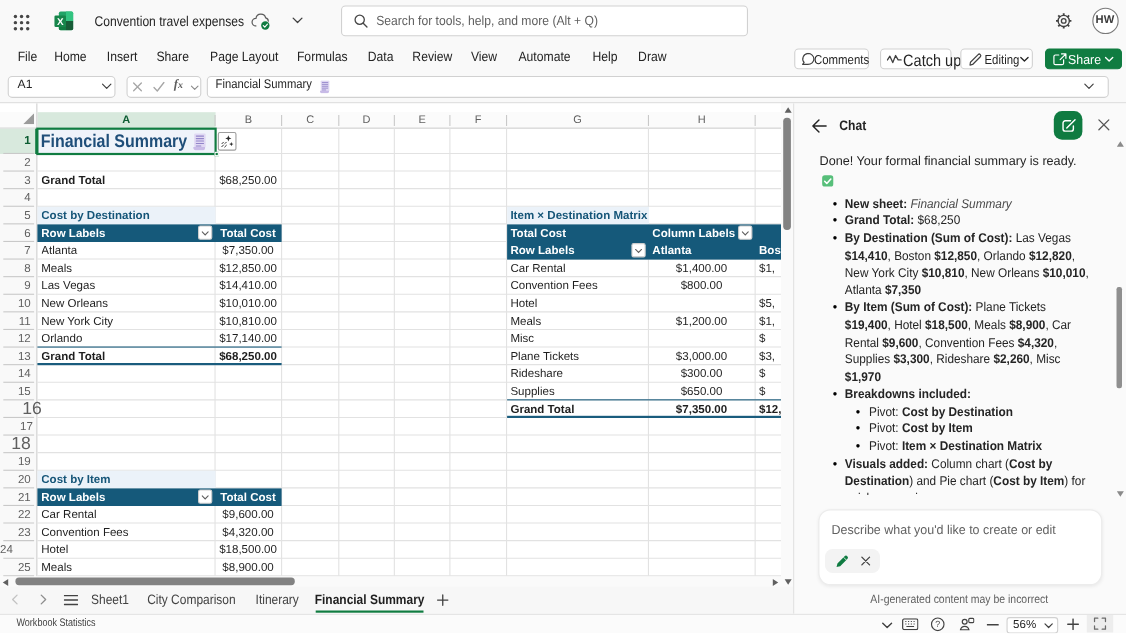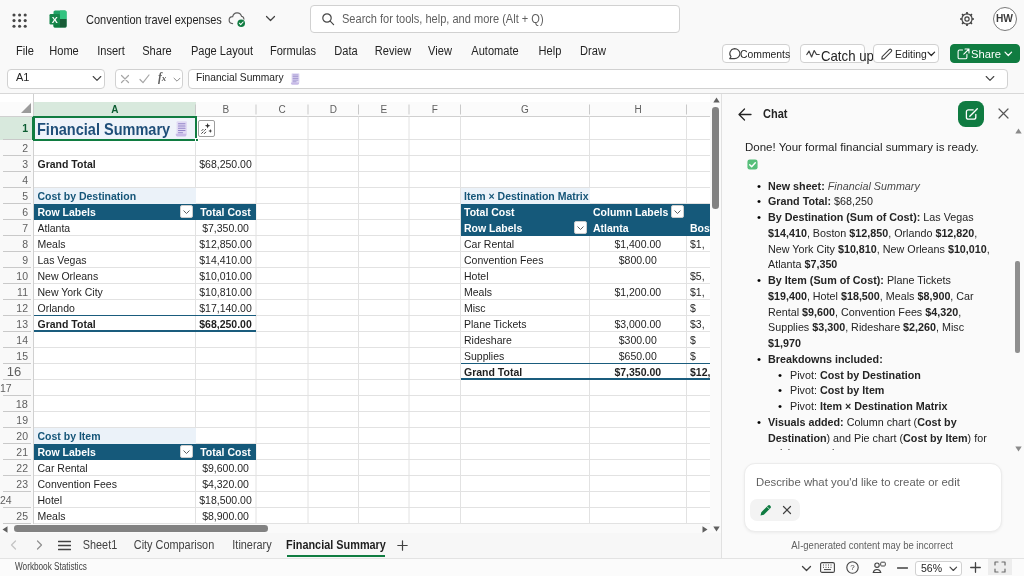--- a/index.html
+++ b/index.html
@@ -194,23 +194,23 @@
 <div class="ab" style="left:0;top:203.5px;width:28px;font-size:10.5px;color:#5f5f5f;text-align:right;line-height:16px">6</div>
 <div class="ab" style="left:0;top:219.5px;width:28px;font-size:10.5px;color:#5f5f5f;text-align:right;line-height:16px">7</div>
 <div class="ab" style="left:0;top:235.5px;width:28px;font-size:10.5px;color:#5f5f5f;text-align:right;line-height:16px">8</div>
 <div class="ab" style="left:0;top:251.5px;width:28px;font-size:10.5px;color:#5f5f5f;text-align:right;line-height:16px">9</div>
 <div class="ab" style="left:0;top:267.5px;width:28px;font-size:10.5px;color:#5f5f5f;text-align:right;line-height:16px">10</div>
 <div class="ab" style="left:0;top:283.5px;width:28px;font-size:10.5px;color:#5f5f5f;text-align:right;line-height:16px">11</div>
 <div class="ab" style="left:0;top:299.5px;width:28px;font-size:10.5px;color:#5f5f5f;text-align:right;line-height:16px">12</div>
 <div class="ab" style="left:0;top:315.5px;width:28px;font-size:10.5px;color:#5f5f5f;text-align:right;line-height:16px">13</div>
 <div class="ab" style="left:0;top:331.5px;width:28px;font-size:10.5px;color:#5f5f5f;text-align:right;line-height:16px">14</div>
 <div class="ab" style="left:0;top:347.5px;width:28px;font-size:10.5px;color:#5f5f5f;text-align:right;line-height:16px">15</div>
-<div class="ab" style="left:0;top:363.5px;width:28px;font-size:13px;color:#5f5f5f;text-align:center;line-height:16px">16</div>
-<div class="ab" style="left:0;top:379.5px;width:28px;font-size:10.5px;color:#5f5f5f;text-align:left;line-height:16px">17</div>
-<div class="ab" style="left:0;top:395.5px;width:28px;font-size:11px;color:#5f5f5f;text-align:right;line-height:16px">18</div>
+<div class="ab" style="left:10px;top:363.5px;width:28px;font-size:16px;color:#5f5f5f;text-align:right;line-height:16px">16</div>
+<div class="ab" style="left:10px;top:379.5px;width:28px;font-size:10.5px;color:#5f5f5f;text-align:center;line-height:16px">17</div>
+<div class="ab" style="left:0;top:395.5px;width:28px;font-size:16px;color:#5f5f5f;text-align:right;line-height:16px">18</div>
 <div class="ab" style="left:0;top:411.5px;width:28px;font-size:10.5px;color:#5f5f5f;text-align:right;line-height:16px">19</div>
 <div class="ab" style="left:0;top:427.5px;width:28px;font-size:10.5px;color:#5f5f5f;text-align:right;line-height:16px">20</div>
 <div class="ab" style="left:0;top:443.5px;width:28px;font-size:10.5px;color:#5f5f5f;text-align:right;line-height:16px">21</div>
 <div class="ab" style="left:0;top:459.5px;width:28px;font-size:10.5px;color:#5f5f5f;text-align:right;line-height:16px">22</div>
 <div class="ab" style="left:0;top:475.5px;width:28px;font-size:10.5px;color:#5f5f5f;text-align:right;line-height:16px">23</div>
 <div class="ab" style="left:0;top:491.5px;width:28px;font-size:10.5px;color:#5f5f5f;text-align:left;line-height:16px">24</div>
 <div class="ab" style="left:0;top:507.5px;width:28px;font-size:10.5px;color:#5f5f5f;text-align:right;line-height:16px">25</div>
 <svg class="ab" style="left:0;top:0" width="1024" height="576" viewBox="0 0 1024 576">
       <path d="M195.5 116.5 V523.5" stroke="#e2e2e2" stroke-width="1"></path>
       <path d="M256 116.5 V523.5" stroke="#e2e2e2" stroke-width="1"></path>

